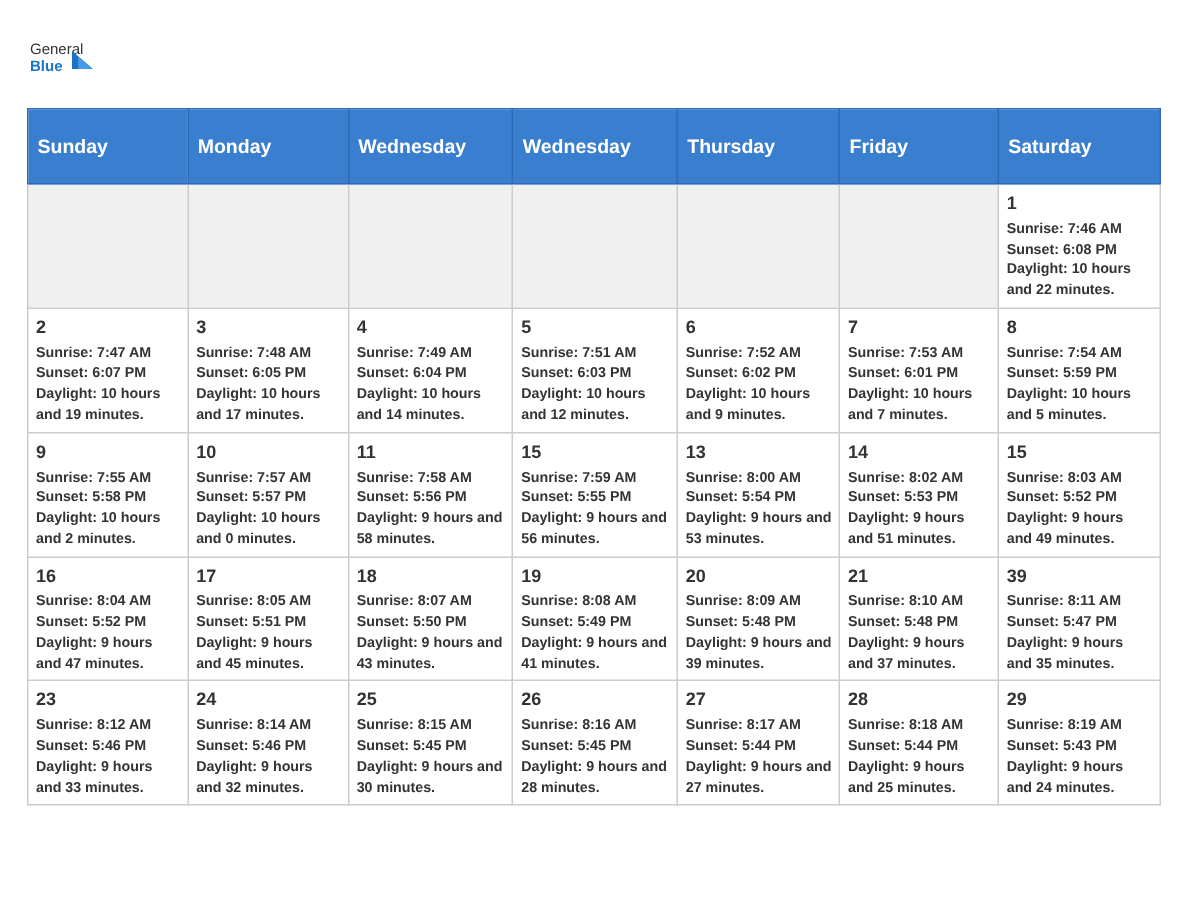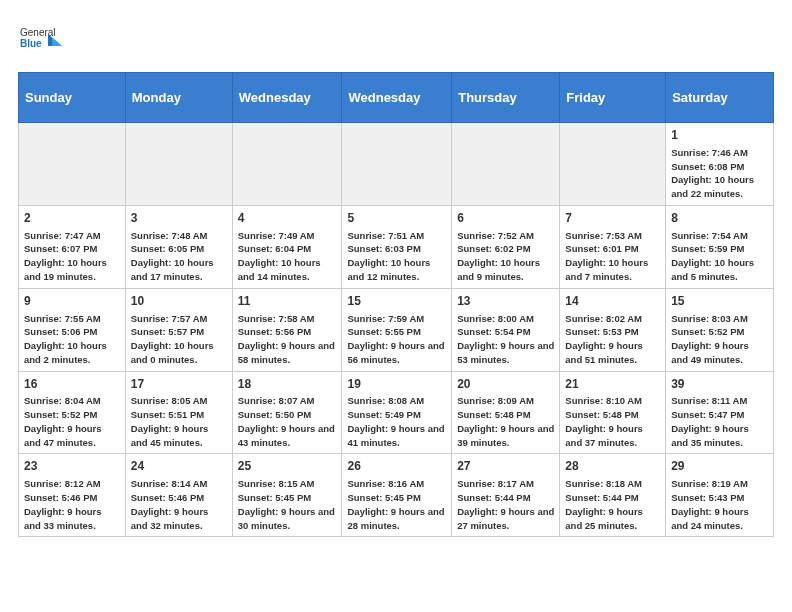--- a/index.html
+++ b/index.html
@@ -178,21 +178,21 @@
             <div class="day-info">Sunrise: 7:54 AM
 Sunset: 5:59 PM
 Daylight: 10 hours
 and 5 minutes.</div>
           </td>
         </tr>
         <tr>
           <td>
             <span class="day-number">9</span>
             <div class="day-info">Sunrise: 7:55 AM
-Sunset: 5:06 PM
+Sunset: 5:58 PM
 Daylight: 10 hours
 and 2 minutes.</div>
           </td>
           <td>
             <span class="day-number">10</span>
             <div class="day-info">Sunrise: 7:57 AM
 Sunset: 5:57 PM
 Daylight: 10 hours
 and 0 minutes.</div>
           </td>

